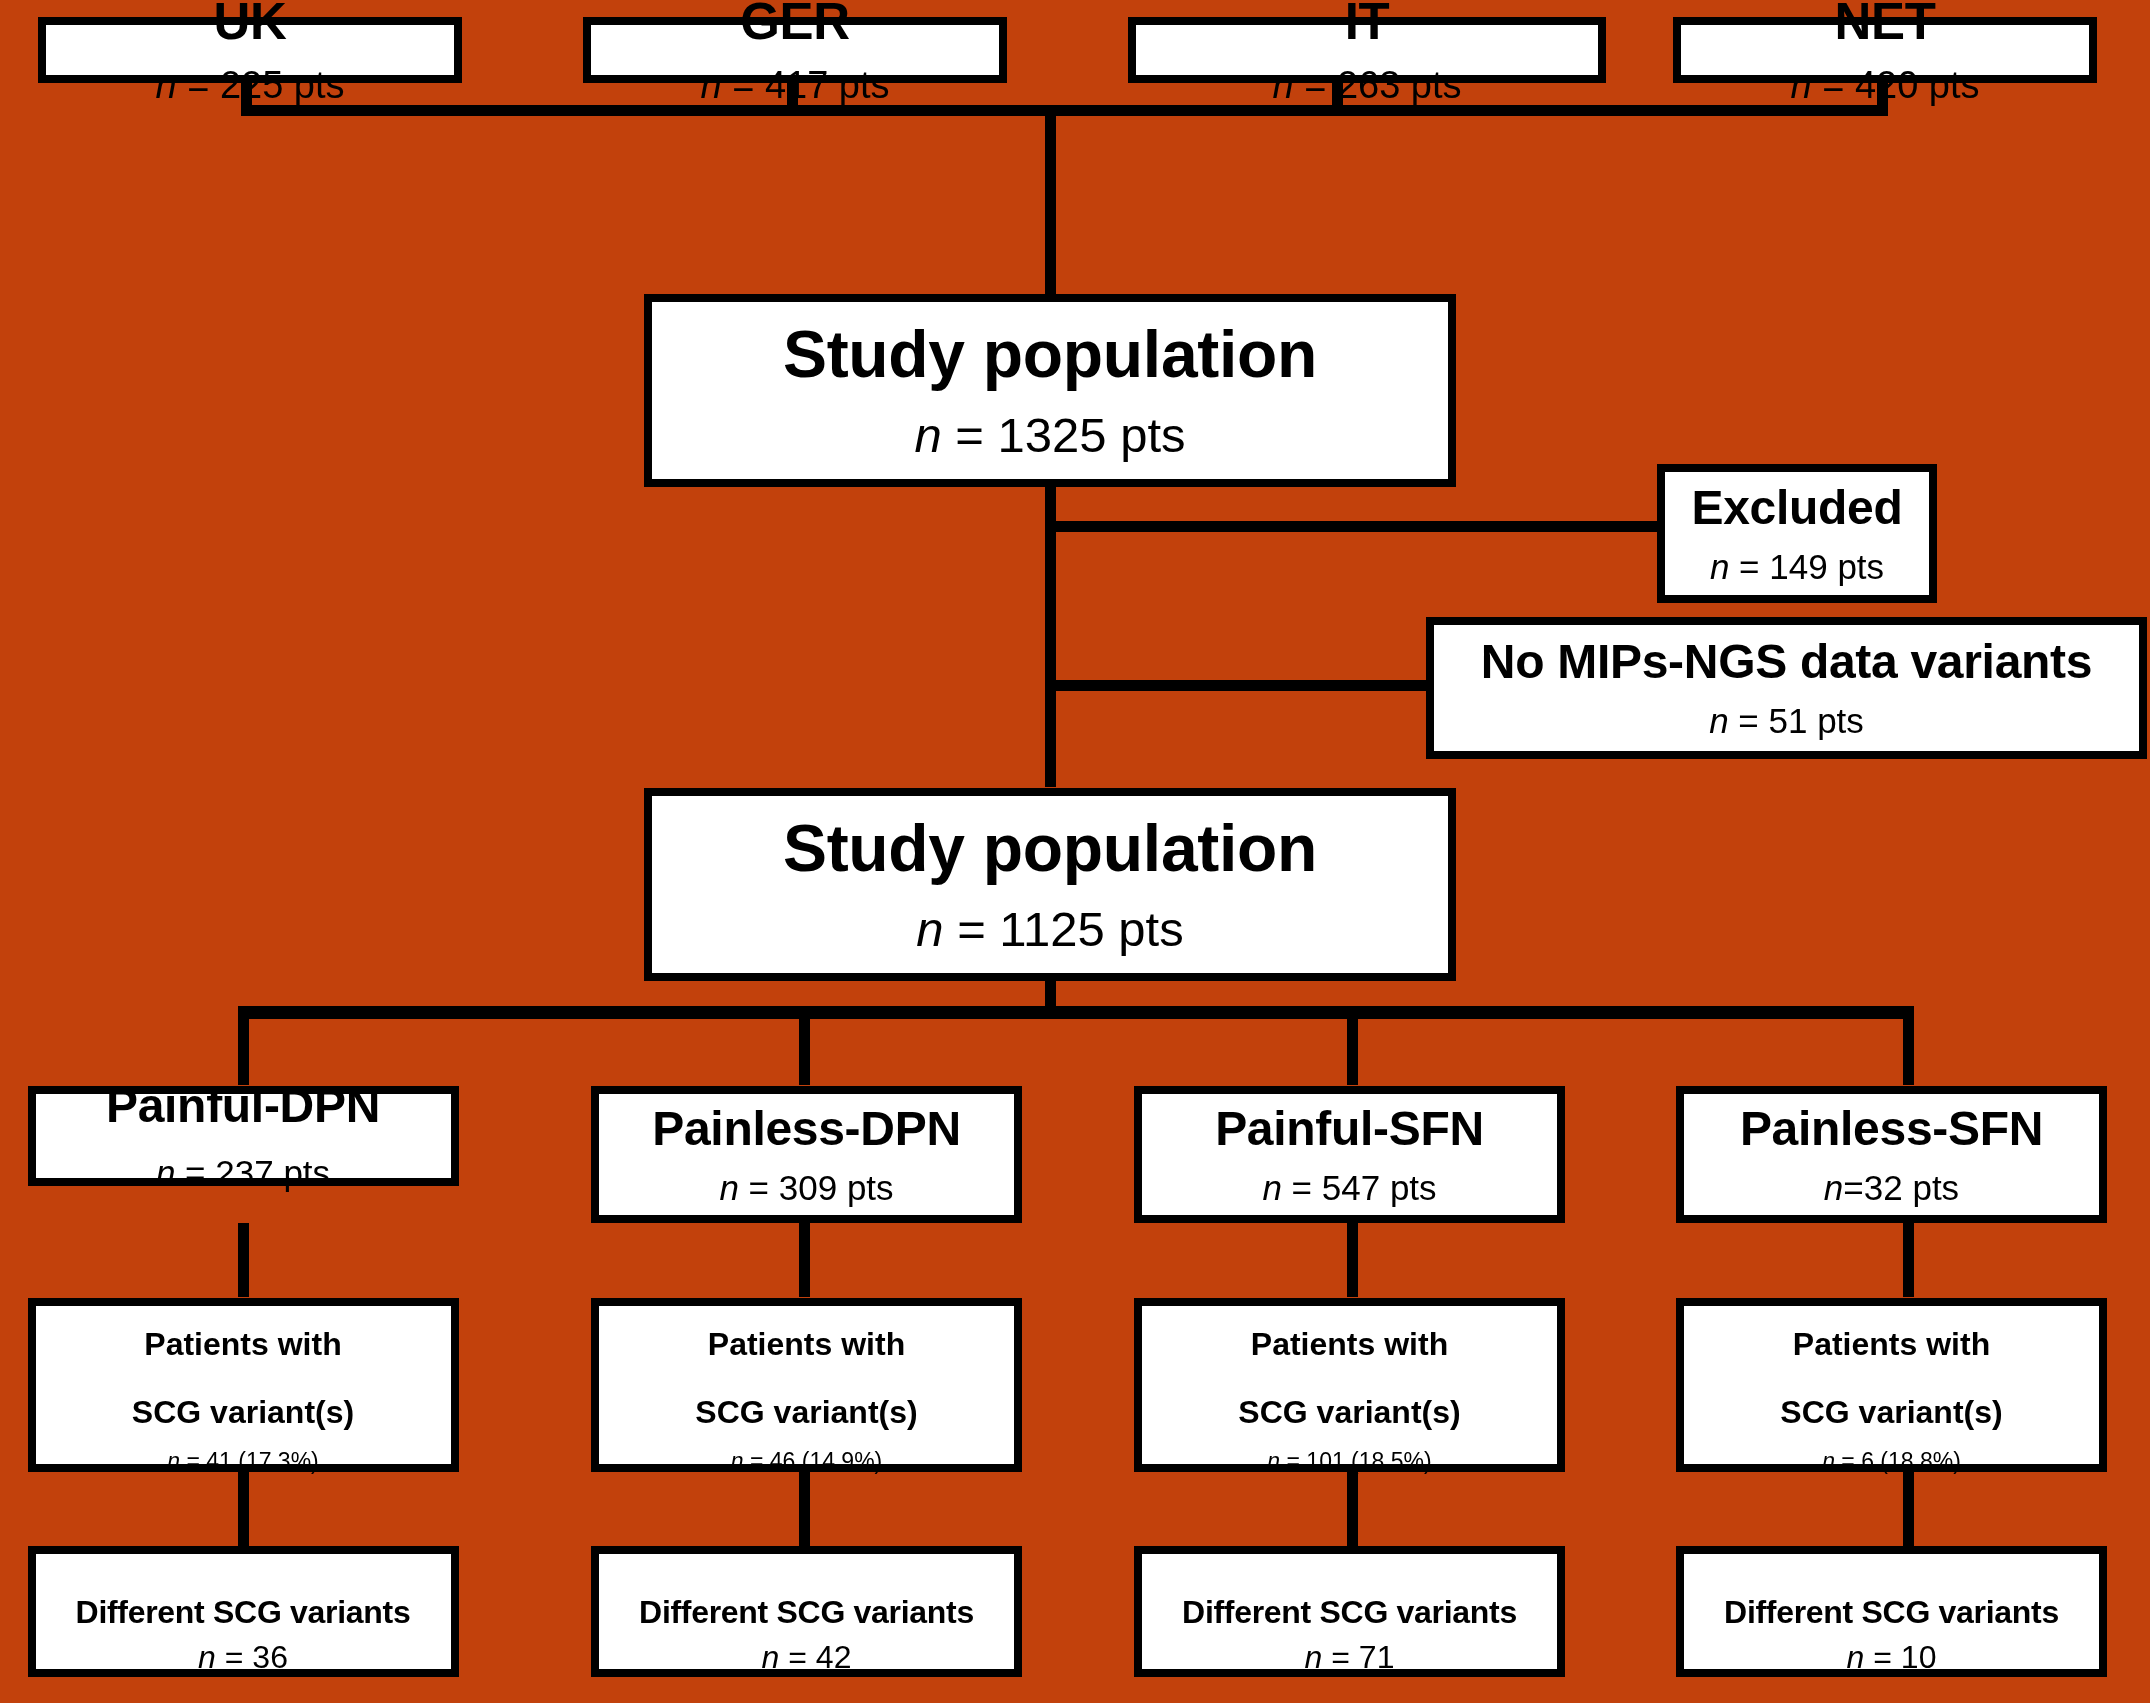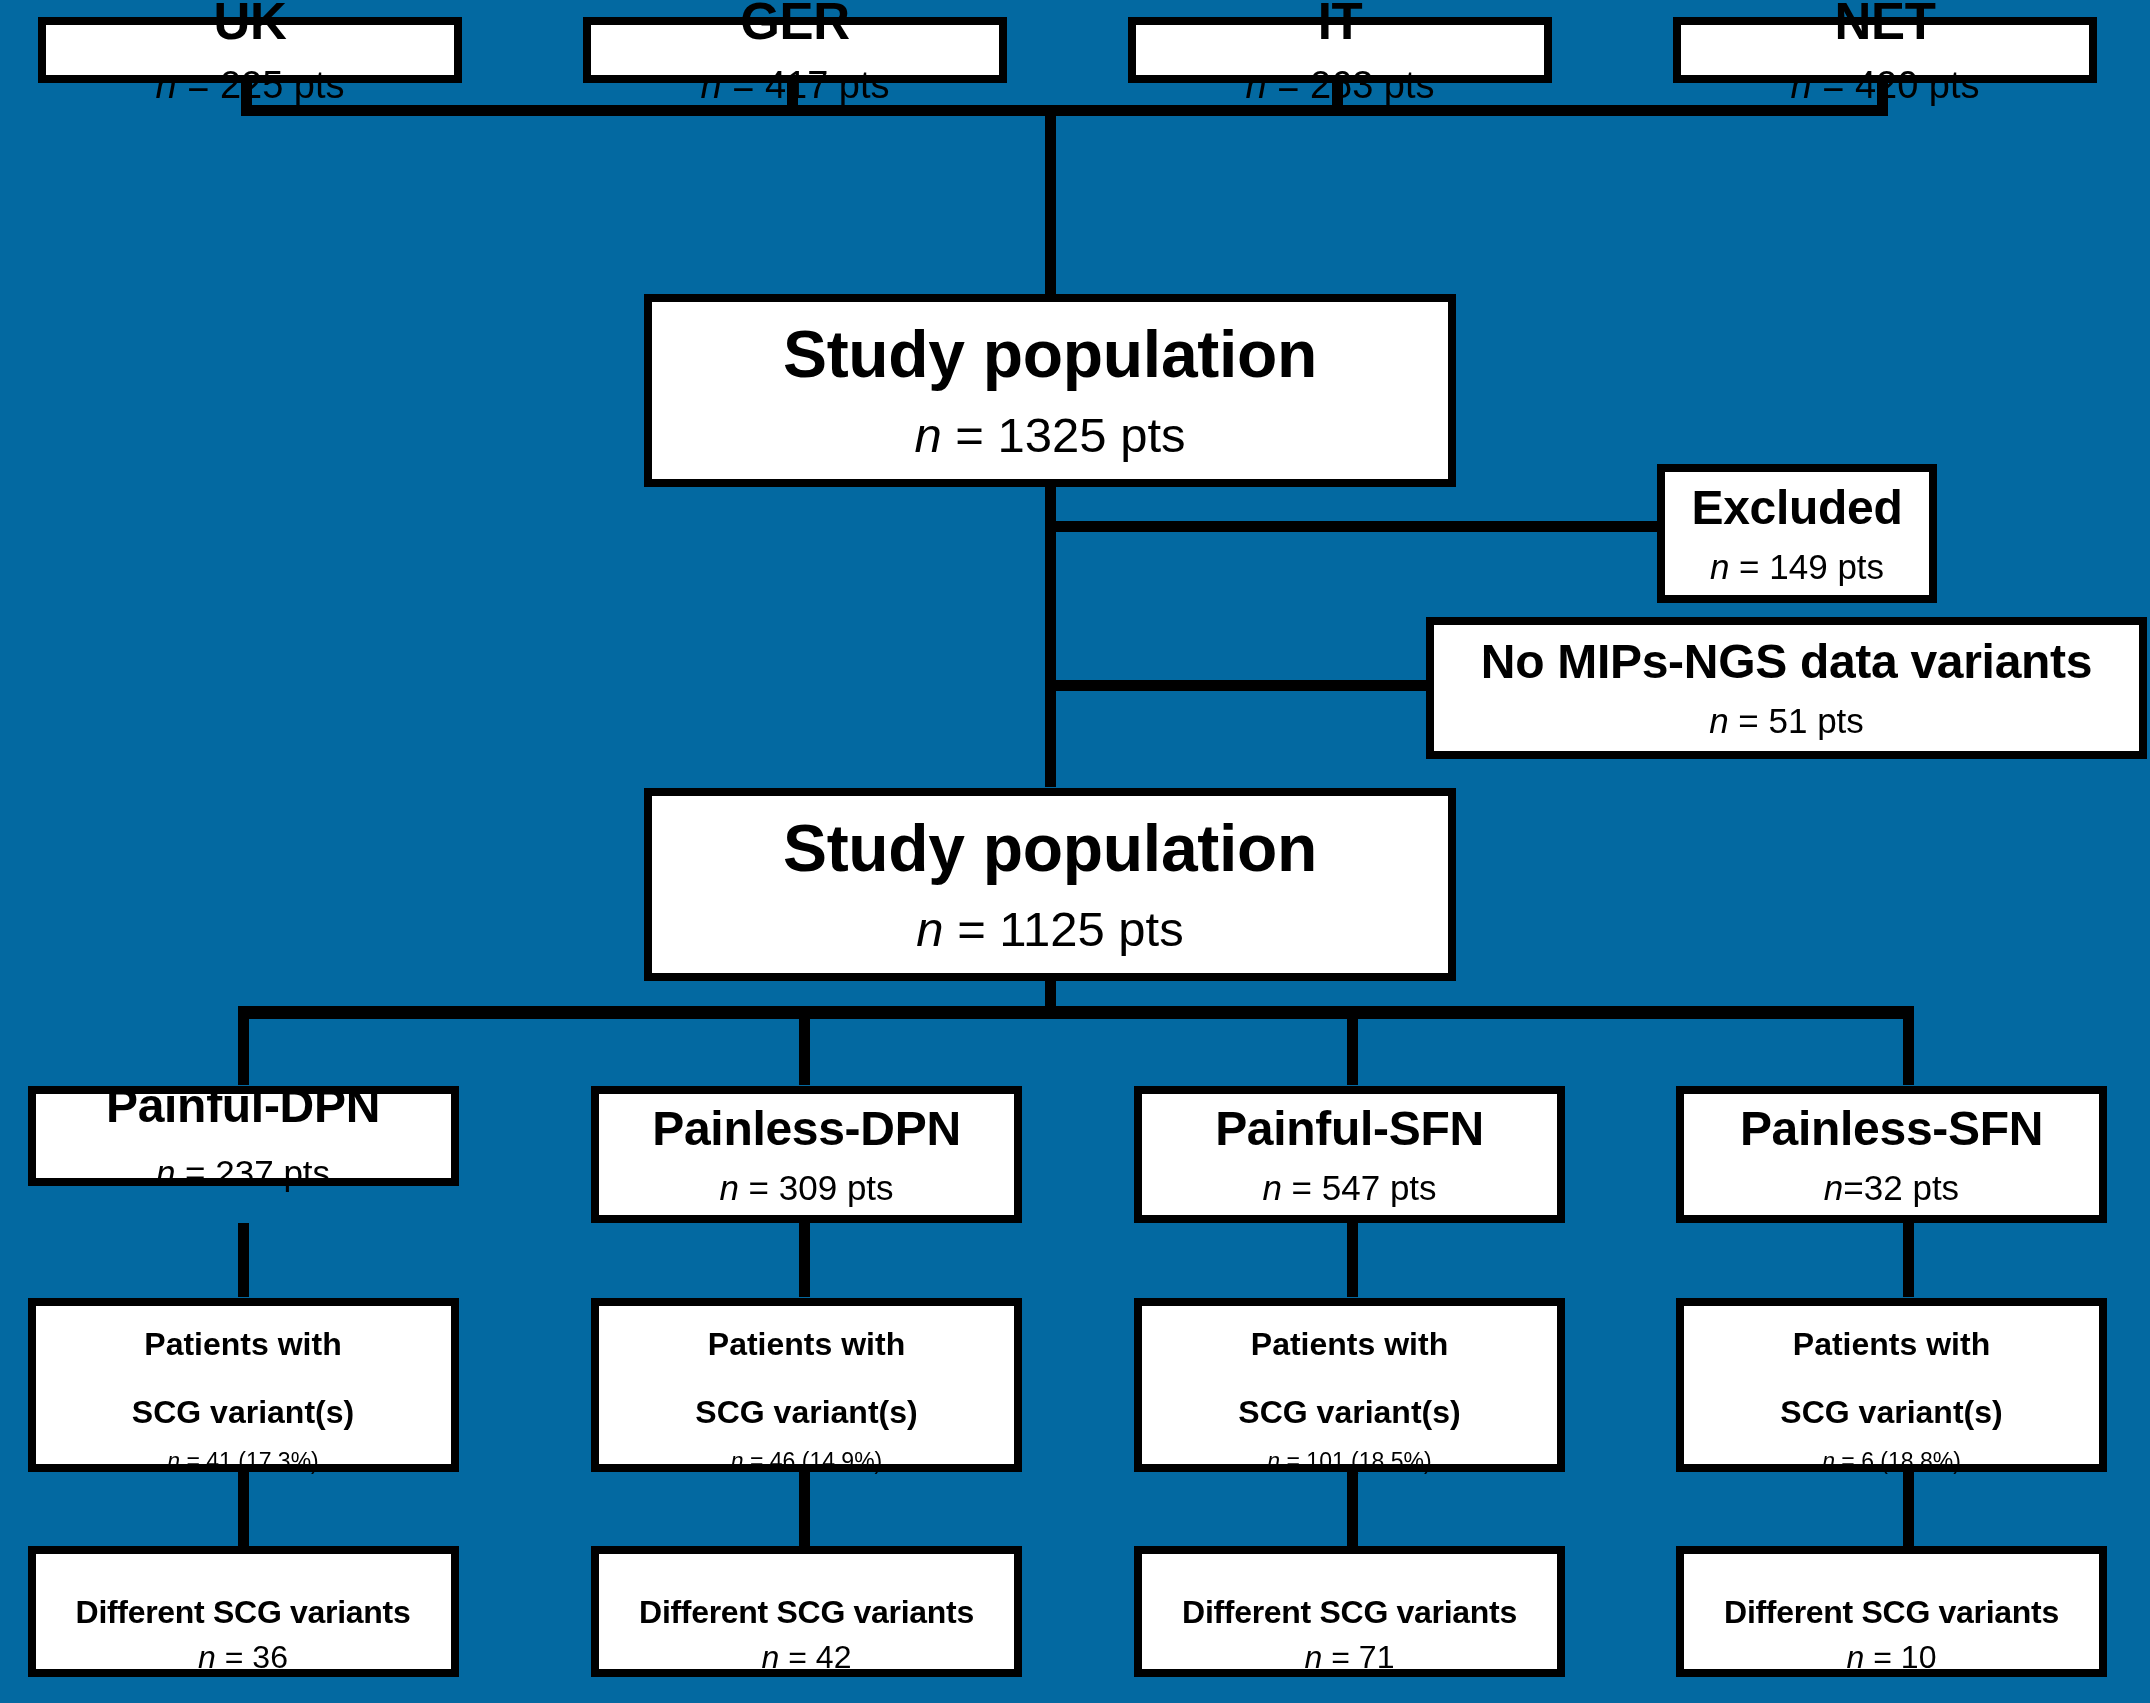--- a/index.html
+++ b/index.html
@@ -9,21 +9,21 @@
     background: #ffffff;
   }
   body {
     font-family: "Liberation Sans", sans-serif;
     color: #000000;
   }
   #canvas {
     position: relative;
     width: 2151px;
     height: 1703px;
-    background: #0369a1;
+    background: #c2410c;
     overflow: hidden;
   }
 
   
   .node {
     position: absolute;
     box-sizing: border-box;
     background: #ffffff;
     border: 8.5px solid #000000;
     display: flex;
@@ -75,21 +75,21 @@
   <div class="node t-lg" style="left:38px;  top:17px;  width:424px;  height:66px;">
     <span class="title">UK</span>
     <span class="sub"><i>n</i> = 225 pts</span>
   </div>
 
   <div class="node t-lg" style="left:583px; top:17px;  width:424px;  height:66px;">
     <span class="title">GER</span>
     <span class="sub"><i>n</i> = 417 pts</span>
   </div>
 
-  <div class="node t-lg" style="left:1128px; top:17px; width:424px;  height:66px;">
+  <div class="node t-lg" style="left:1128px; top:17px; width:478px;  height:66px;">
     <span class="title">IT</span>
     <span class="sub"><i>n</i> = 263 pts</span>
   </div>
 
   <div class="node t-lg" style="left:1673px; top:17px; width:424px;  height:66px;">
     <span class="title">NET</span>
     <span class="sub"><i>n</i> = 420 pts</span>
   </div>
 
   <div class="conn" style="left:241px;  top:83px; width:11px;  height:28px;"></div>

